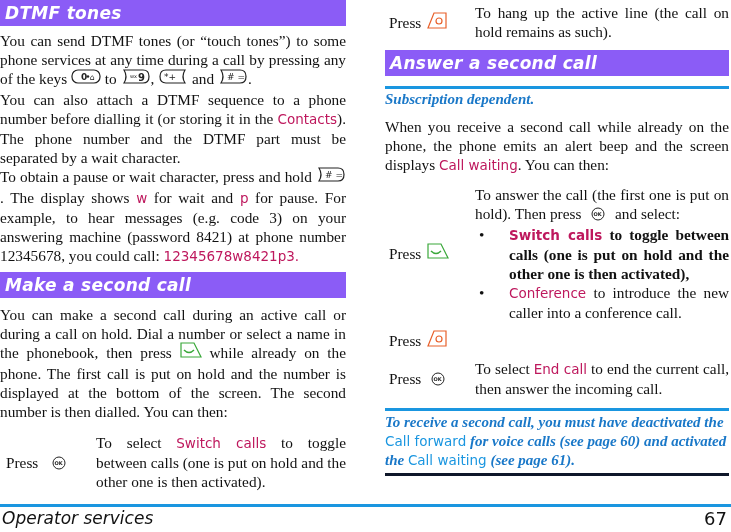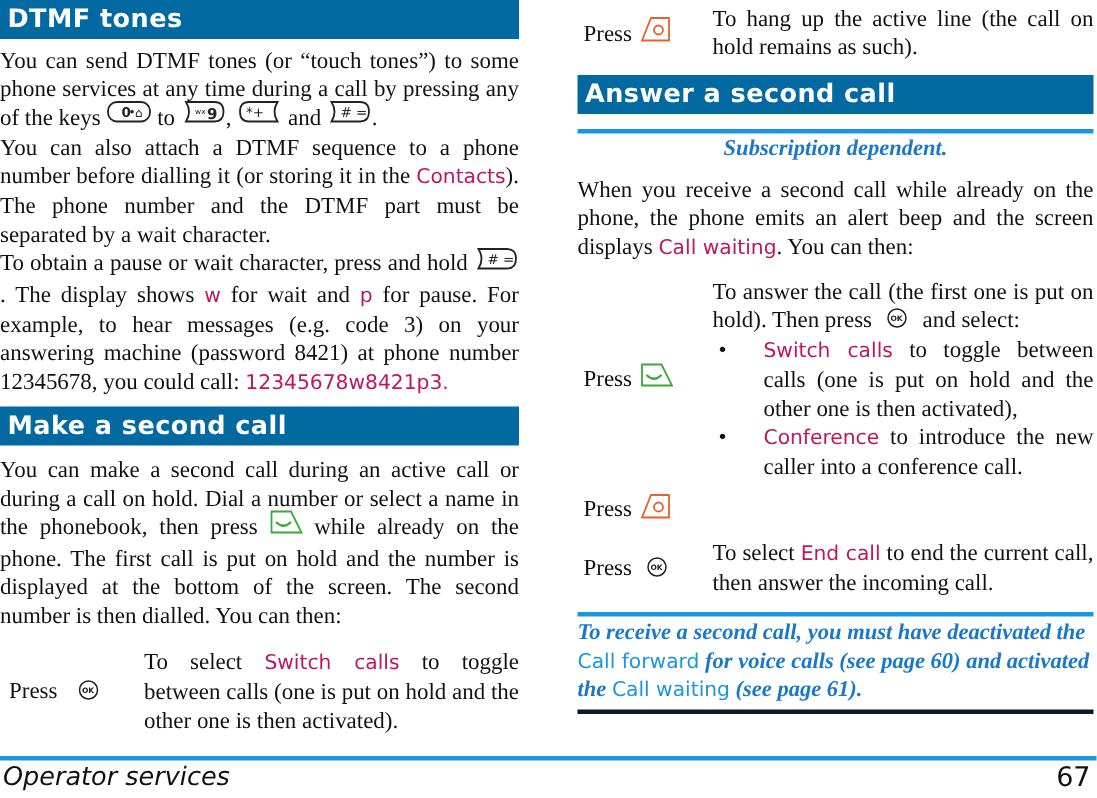--- a/index.html
+++ b/index.html
@@ -1,35 +1,35 @@
 <!DOCTYPE html>
 <html><head>
 <meta charset="utf-8">
 <style>
   html, body { margin:0; padding:0; background:#ffffff; }
   body { width:731px; height:532px; position:relative; overflow:hidden;
          font-family:"Liberation Serif","DejaVu Serif",serif; color:#111; }
   .col { position:absolute; top:0; }
   .col-left { left:0; width:346px; }
   .col-right { left:385px; width:344px; }
-  .section-header { background:#0369a1; color:#fff; font-family:"DejaVu Sans","Liberation Sans",sans-serif;
-        font-weight:bold; font-size:17px; height:26px; line-height:26px; padding-left:5px; letter-spacing:0.3px; }
+  .section-header { background:#8b5cf6; color:#fff; font-family:"DejaVu Sans","Liberation Sans",sans-serif;
+        font-weight:bold; font-size:17px; height:26px; line-height:26px; padding-left:5px; letter-spacing:0.3px;font-style:italic; }
   p.body { margin:0; font-size:15.3px; line-height:19px; text-align:justify; }
   .hl { color:#be185d; font-family:"DejaVu Sans","Liberation Sans",sans-serif; font-size:13.5px; }
   .key { display:inline-block; vertical-align:middle; position:relative; top:-2px; }
   .press-row { display:flex; font-size:15.3px; line-height:19px; }
   .press-label { width:90px; flex:none; display:flex; align-items:center; gap:6px; }
   .press-desc { flex:1; text-align:justify; }
   .bullets { margin:0; padding:0; list-style:none; }
   .bullets li { display:flex; }
   .bullets .dot { width:30px; flex:none; padding-left:4px; }
   .note { border-top:3px solid #1a96e0; border-bottom:3px solid #0f172a; }
   .note-text { color:#1a78c8; font-style:italic; font-weight:bold; font-size:15px; line-height:19px; }
   .note-text .plain { font-style:normal; font-weight:normal; font-family:"DejaVu Sans","Liberation Sans",sans-serif; font-size:13.5px; color:#1a96e0; }
-  .sub-note { border-top:3px solid #1a96e0; color:#1a78c8; font-style:italic; font-weight:bold; font-size:15px; line-height:19px;text-align:center; }
+  .sub-note { border-top:3px solid #1a96e0; color:#1a78c8; font-style:italic; font-weight:bold; font-size:15px; line-height:19px; }
   .footer-line { position:absolute; left:0; top:504px; width:731px; height:3px; background:#1a96e0; }
   .footer-left { position:absolute; left:2px; top:508px; font-family:"DejaVu Sans","Liberation Sans",sans-serif; font-style:italic; font-size:17px; color:#111; }
   .footer-right { position:absolute; right:4px; top:508px; font-family:"DejaVu Sans","Liberation Sans",sans-serif; font-size:18px; color:#111; }
 </style>
 </head>
 <body>
 
 <div class="col col-left">
   <div class="section-header" style="margin-top:0;">DTMF tones</div>
   <p class="body" style="margin-top:5px;">
@@ -108,21 +108,21 @@
           </svg></span>
     </div>
     <div class="press-desc">
       <span>To answer the call (the first one is put on hold). Then press </span><span class="key" style="top:0; margin:0 6px;"><svg width="14" height="14" viewBox="0 0 14 14">
             <circle cx="7" cy="7" r="6" fill="none" stroke="#222" stroke-width="1"></circle>
             <text x="2.6" y="9" font-size="5" font-weight="bold" font-family="DejaVu Sans" fill="#222">OK</text>
           </svg></span><span> and select:</span>
       <ul class="bullets">
         <li>
             <span class="dot">•</span>
-            <span style="text-align:justify;"><span class="hl">Switch calls</span><span> to toggle between calls (one is put on hold and the other one is then activated),</span></span>
+            <span style="text-align:justify;font-weight:bold;"><span class="hl">Switch calls</span><span> to toggle between calls (one is put on hold and the other one is then activated),</span></span>
           </li>
         <li>
             <span class="dot">•</span>
             <span style="text-align:justify;"><span class="hl">Conference</span><span> to introduce the new caller into a conference call.</span></span>
           </li>
       </ul>
     </div>
   </div>
 
   <div class="press-row" style="margin-top:8px; padding-left:4px;">

